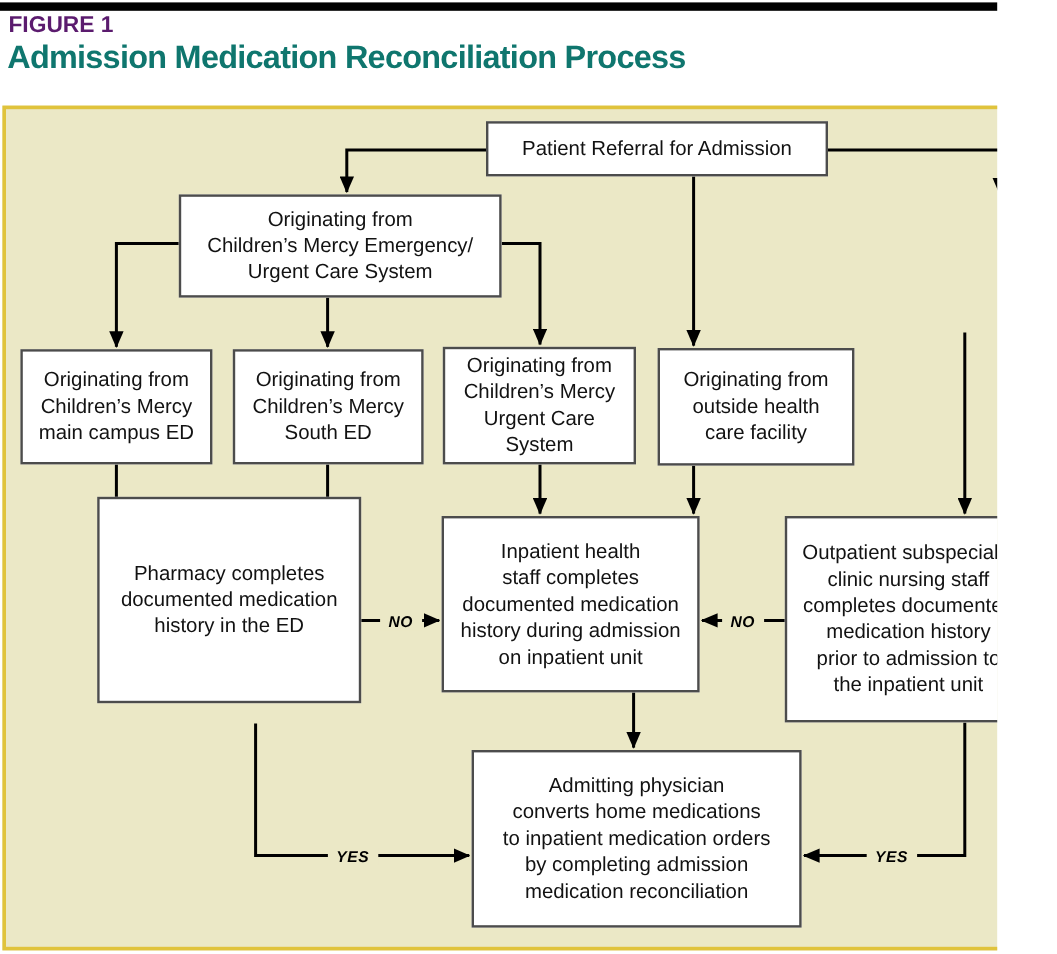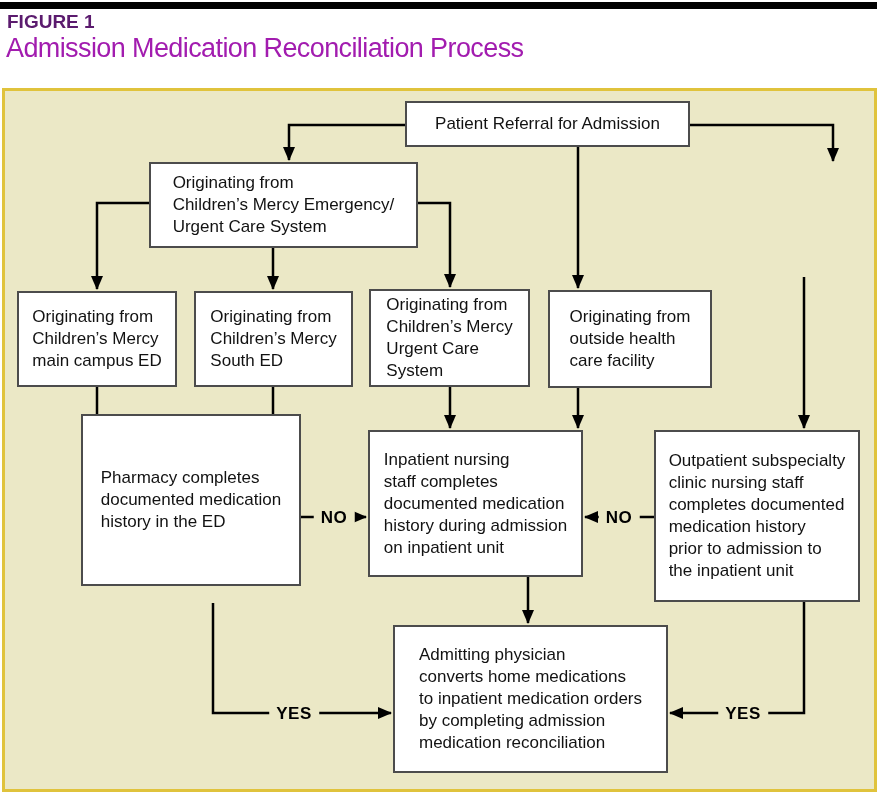--- a/index.html
+++ b/index.html
@@ -1,44 +1,44 @@
 <!DOCTYPE html>
 <html style="--figure_label_color: #5b1b6e; --panel_bg: #ebe8c6; --panel_border: #e0c33c; --node_bg: #ffffff; --node_border: #4c4c4c; --line_color: #000000;"><head>
 <meta charset="utf-8">
 <style>
   html,body { margin:0; padding:0; background:#ffffff; }
   .page {
     position:relative; width:831px; height:795px; background:#ffffff;
-    font-family:"Liberation Sans", sans-serif; overflow:hidden;padding-left:46px;
+    font-family:"Liberation Sans", sans-serif; overflow:hidden;
   }
   .top-rule { position:absolute; left:0; top:2px; width:881px; height:7px; background:#000; }
   .figure-label {
     position:absolute; left:7px; top:11px; font-size:19px; font-weight:bold;
     letter-spacing:0px; color:var(--figure_label_color,#5b1b6e);
   }
   .title {
-    position:absolute; left:6px; top:33px; margin:0; font-size:27px; font-weight:normal;
-    letter-spacing:-0.6px; color:#a21caf;
+    position:absolute; left:6px; top:33px; margin:0; font-size:27px; font-weight:bold;
+    letter-spacing:-0.6px; color:#0f766e;
   }
   .panel {
     position:absolute; left:2px; top:88px; width:875px; height:704px; box-sizing:border-box;
     background:var(--panel_bg,#ebe8c6); border:3px solid var(--panel_border,#e0c33c);
   }
   .connectors { position:absolute; left:0; top:0; z-index:1; }
   .node {
     position:absolute; z-index:2; box-sizing:border-box;
     background:var(--node_bg,#ffffff); border:2px solid var(--node_border,#4c4c4c);
     display:flex; align-items:center; justify-content:center;
-    white-space:pre-line;
+    text-align:center; white-space:pre-line;
     font-size:17px; line-height:22px; color:#121212; padding:0 2px;
   }
   .edge-label {
     position:absolute; z-index:3; transform:translate(-50%,-50%);
     background:var(--panel_bg,#ebe8c6); padding:0 7px;
-    font-size:17px; font-weight:bold; color:#000; letter-spacing:0.5px;
+    font-size:13px; font-weight:bold; color:#000; letter-spacing:0.5px;font-style:italic;
   }
   
   #n-referral  { left:405px; top:101px; width:285px; height:46px; }
   #n-emergency { left:149px; top:162px; width:269px; height:86px; }
   #n-clinic    { left:613px; top:163px; width:245px; height:114px; }
   #n-mained    { left:17px;  top:291px; width:160px; height:96px; }
   #n-southed   { left:194px; top:291px; width:159px; height:96px; }
   #n-urgent    { left:369px; top:289px; width:161px; height:98px; }
   #n-outside   { left:548px; top:290px; width:164px; height:98px; }
   #n-pharmacy  { left:81px;  top:414px; width:220px; height:172px; }
@@ -103,21 +103,21 @@
   <div class="node" id="n-urgent">Originating from
 Children’s Mercy
 Urgent Care
 System</div>
   <div class="node" id="n-outside">Originating from
 outside health
 care facility</div>
   <div class="node" id="n-pharmacy">Pharmacy completes
 documented medication
 history in the ED</div>
-  <div class="node" id="n-inpatient">Inpatient nursing
+  <div class="node" id="n-inpatient">Inpatient health
 staff completes
 documented medication
 history during admission
 on inpatient unit</div>
   <div class="node" id="n-outsub">Outpatient subspecialty
 clinic nursing staff
 completes documented
 medication history
 prior to admission to
 the inpatient unit</div>

